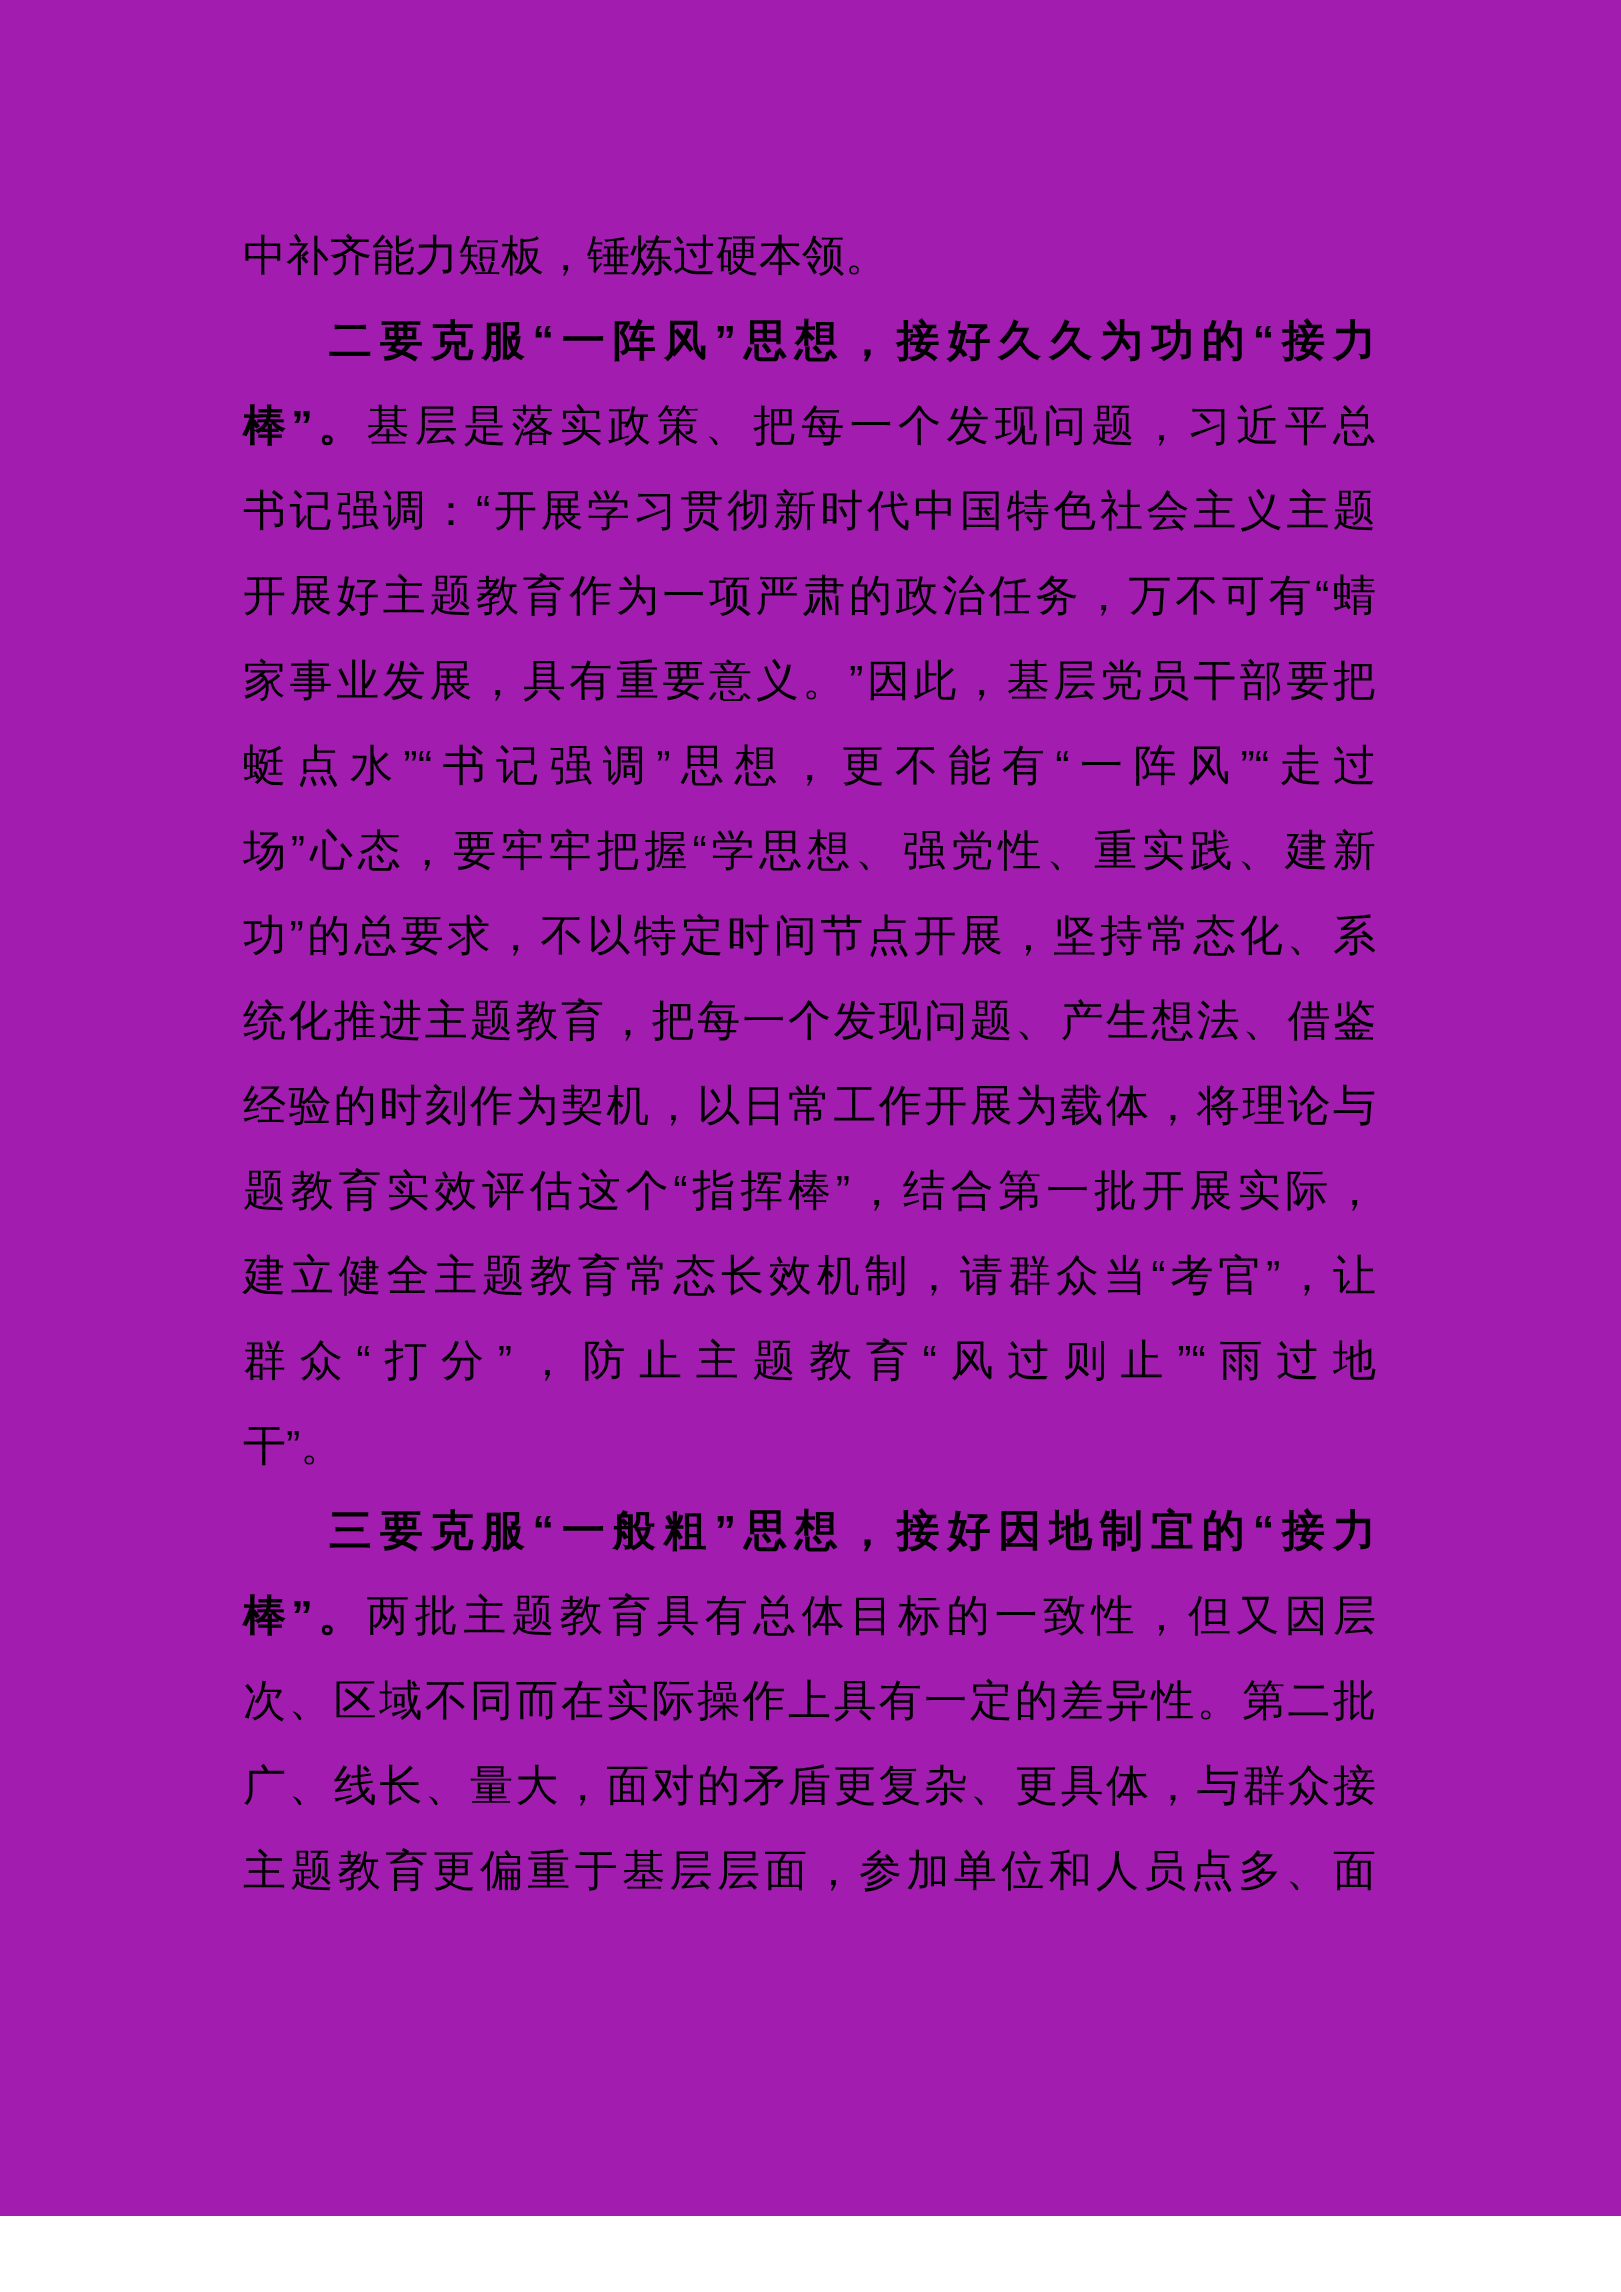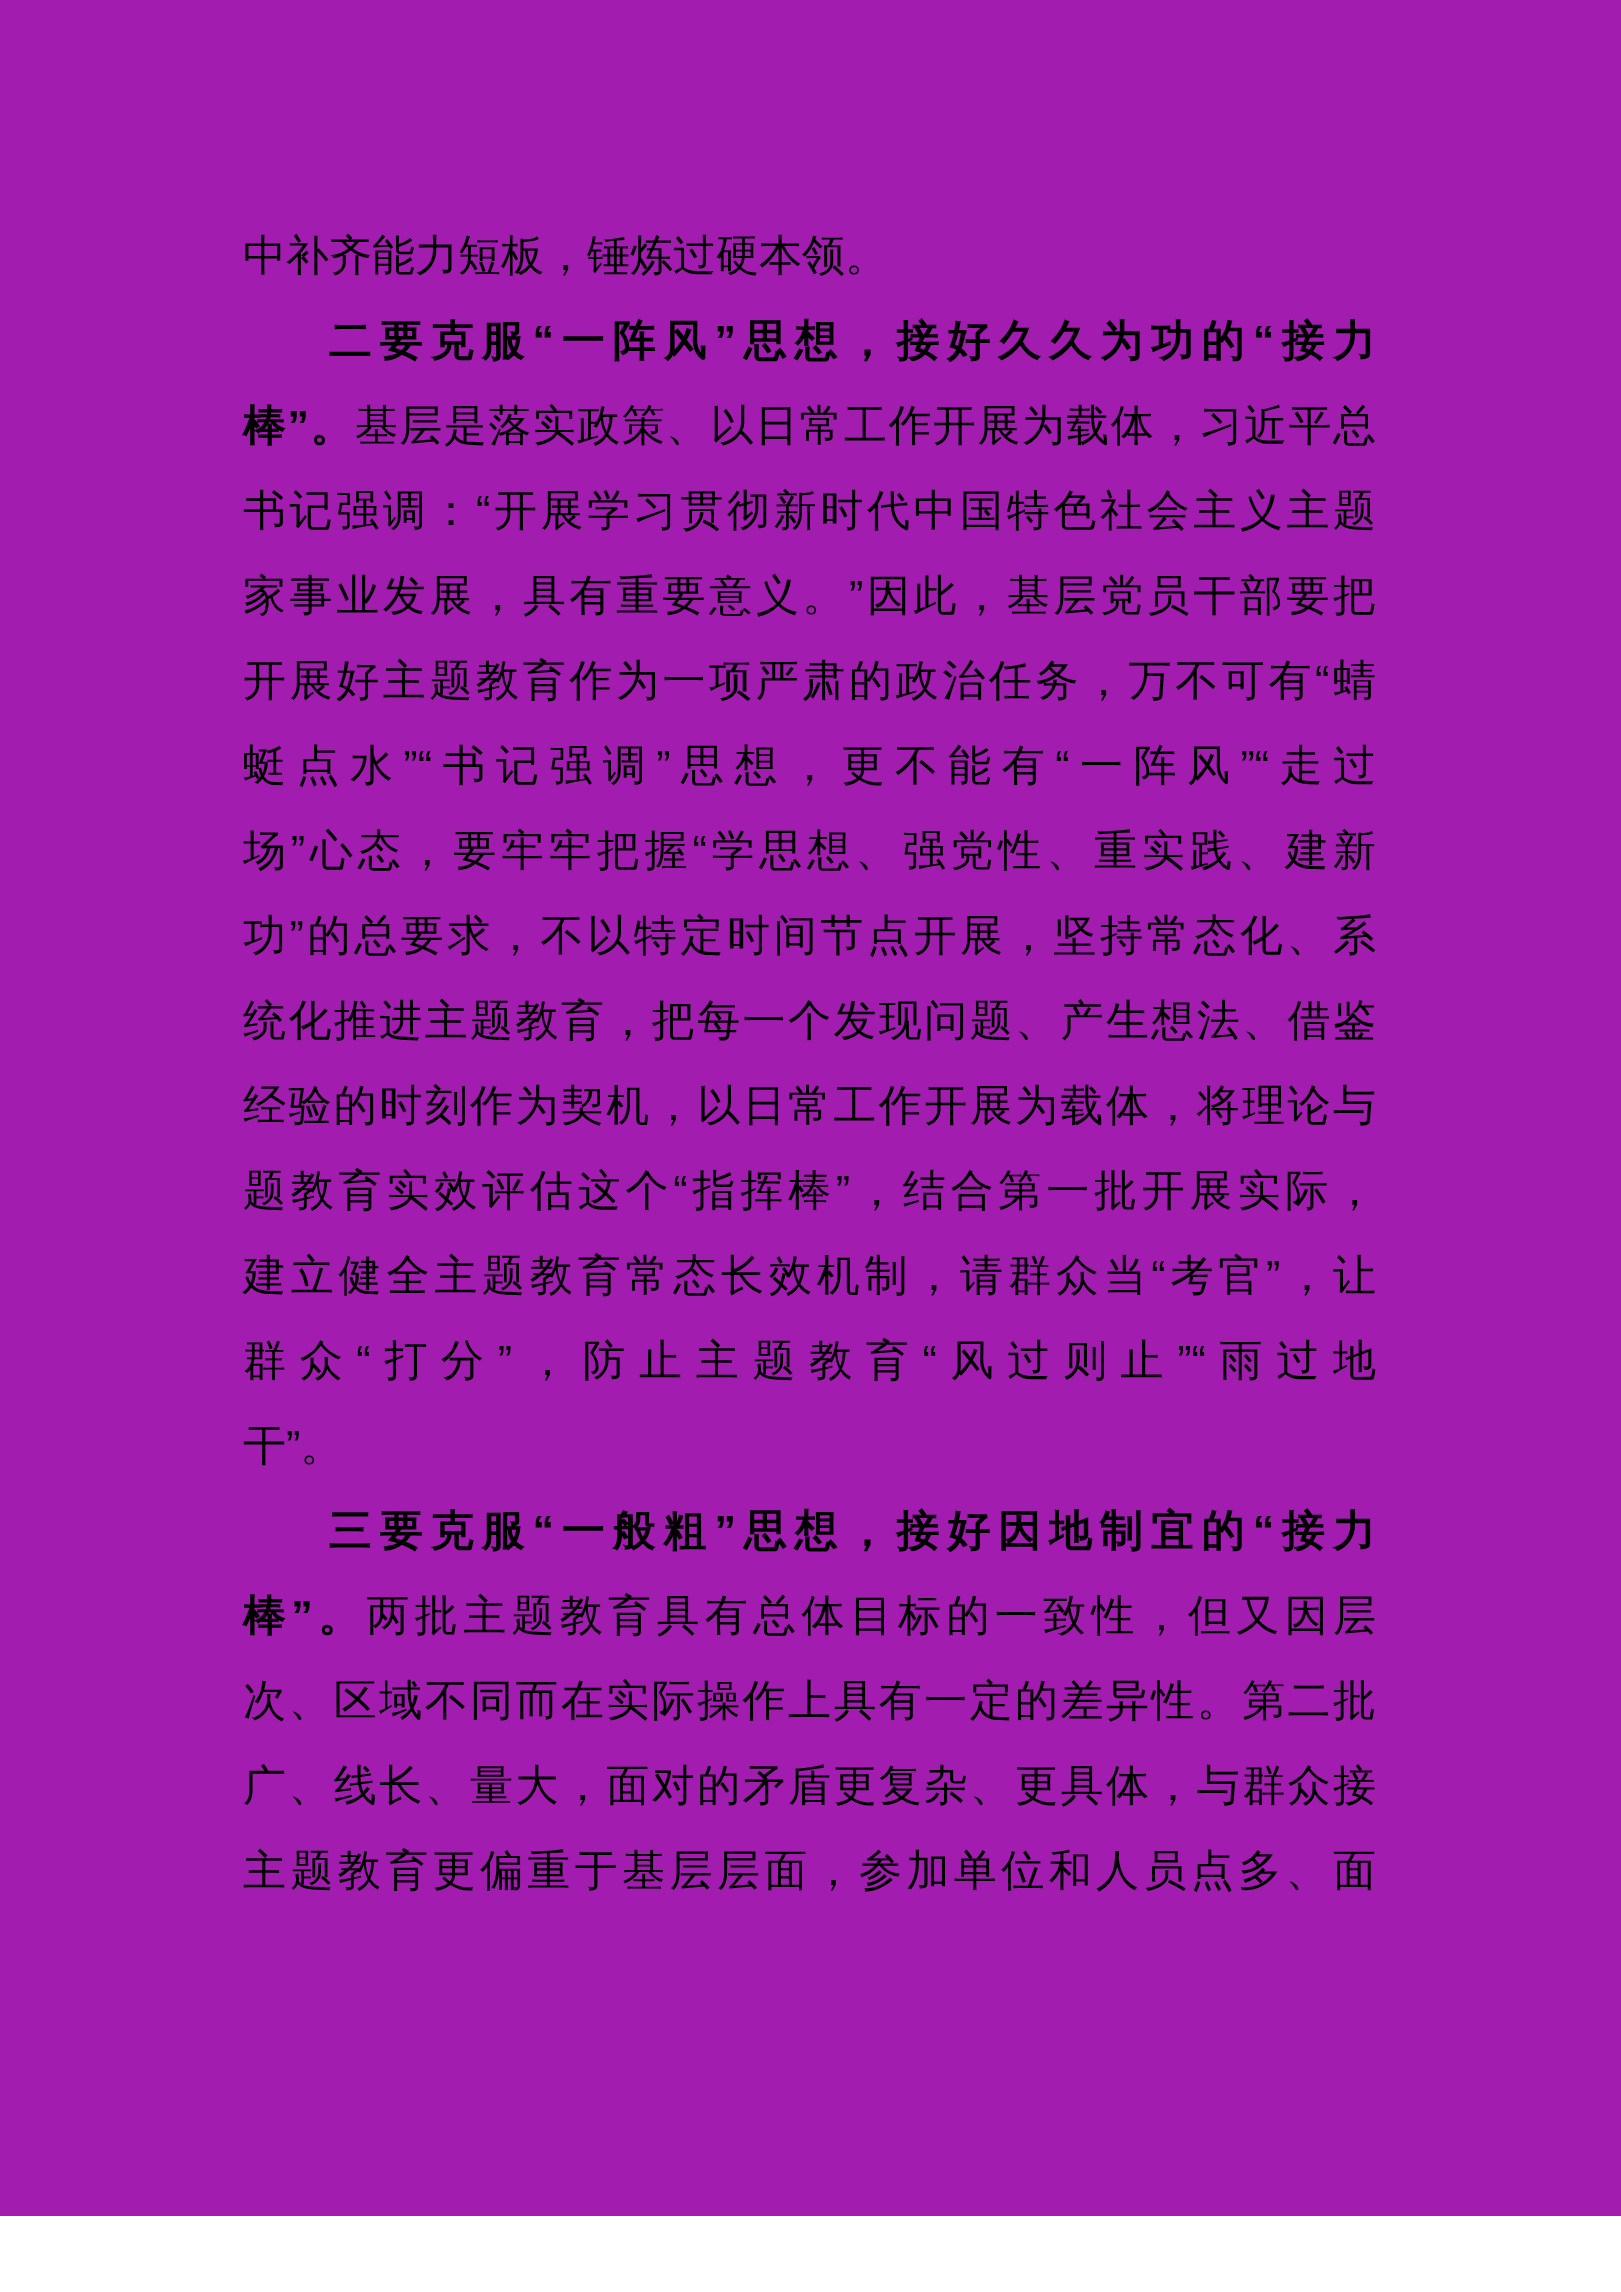--- a/index.html
+++ b/index.html
@@ -49,24 +49,24 @@
     margin-top: 10px;
   }
 </style>
 </head>
 <body>
 
 <div class="page">
   <div class="doc">
       <div class="line"><span class="seg">中补齐能力短板，锤炼过硬本领。</span></div>
       <div class="line indent justify"><span class="seg bold">二要克服“一阵风”思想，接好久久为功的“接力</span></div>
-      <div class="line justify"><span class="seg bold">棒”。</span><span class="seg">基层是落实政策、以日常工作开展为载体，习近平总</span></div>
+      <div class="line justify"><span class="seg bold">棒”。</span><span class="seg">基层是落实政策、把每一个发现问题，习近平总</span></div>
       <div class="line justify"><span class="seg">书记强调：“开展学习贯彻新时代中国特色社会主义主题</span></div>
+      <div class="line justify"><span class="seg">开展好主题教育作为一项严肃的政治任务，万不可有“蜻</span></div>
       <div class="line justify"><span class="seg">家事业发展，具有重要意义。”因此，基层党员干部要把</span></div>
-      <div class="line justify"><span class="seg">开展好主题教育作为一项严肃的政治任务，万不可有“蜻</span></div>
       <div class="line justify"><span class="seg">蜓点水”“书记强调”思想，更不能有“一阵风”“走过</span></div>
       <div class="line justify"><span class="seg">场”心态，要牢牢把握“学思想、强党性、重实践、建新</span></div>
       <div class="line justify"><span class="seg">功”的总要求，不以特定时间节点开展，坚持常态化、系</span></div>
       <div class="line justify"><span class="seg">统化推进主题教育，把每一个发现问题、产生想法、借鉴</span></div>
       <div class="line justify"><span class="seg">经验的时刻作为契机，以日常工作开展为载体，将理论与</span></div>
       <div class="line justify"><span class="seg">题教育实效评估这个“指挥棒”，结合第一批开展实际，</span></div>
       <div class="line justify"><span class="seg">建立健全主题教育常态长效机制，请群众当“考官”，让</span></div>
       <div class="line justify"><span class="seg">群众“打分”，防止主题教育“风过则止”“雨过地</span></div>
       <div class="line"><span class="seg">干”。</span></div>
       <div class="line indent justify"><span class="seg bold">三要克服“一般粗”思想，接好因地制宜的“接力</span></div>

